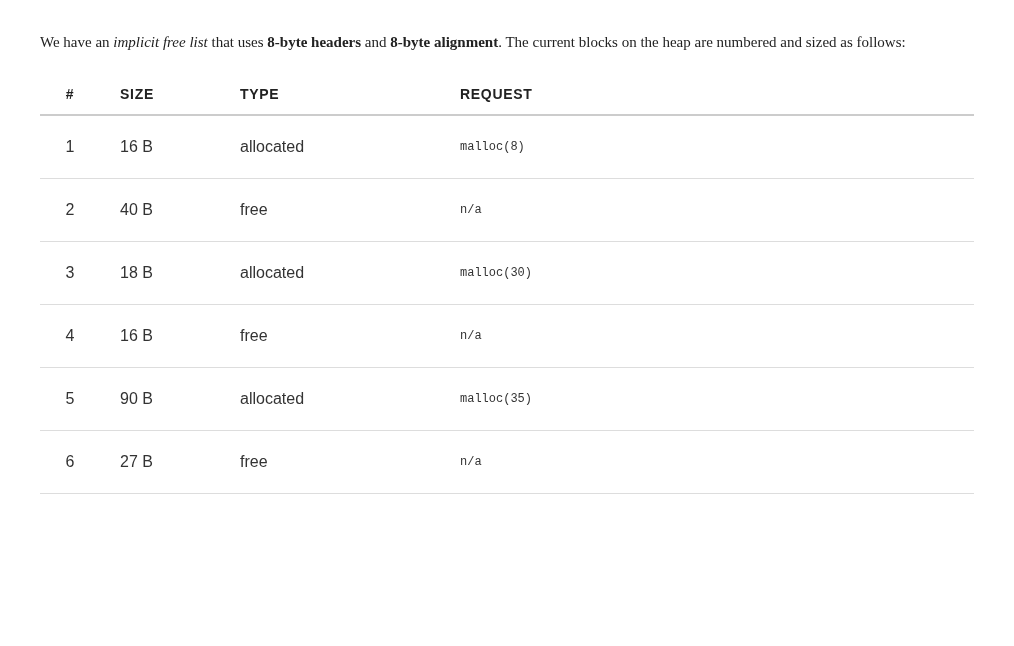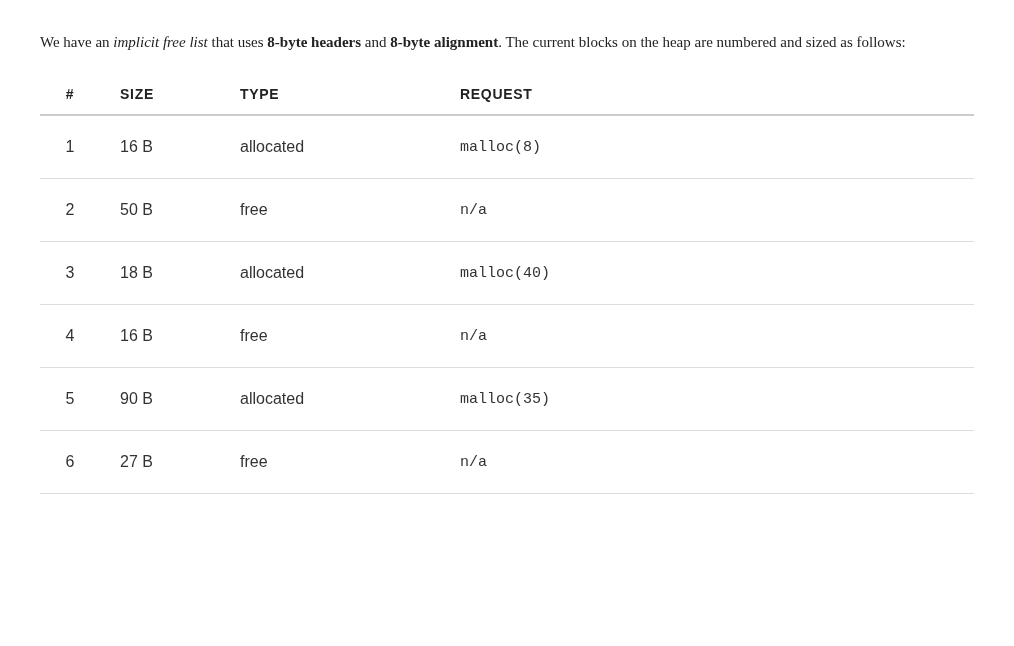--- a/index.html
+++ b/index.html
@@ -79,21 +79,21 @@
     }
 
     tbody td:nth-child(3) {
       width: 220px;
       font-family: Arial, Helvetica, sans-serif;
       margin-top: 21px;
     }
 
     tbody td:nth-child(4) {
       font-family: 'Courier New', Courier, monospace;
-      font-size: 15px;
+      font-size: 12px;
     }
   </style>
 </head>
 <body>
 
 <p class="intro">
   We have an <em>implicit free list</em> that uses <strong>8-byte headers</strong> and <strong>8-byte alignment</strong>. The current blocks on the heap are numbered and sized as follows:
 </p>
 
 <table>
@@ -107,29 +107,29 @@
   </thead>
   <tbody id="table-body">
   <tr>
         <td>1</td>
         <td>16 B</td>
         <td>allocated</td>
         <td>malloc(8)</td>
       </tr>
       <tr>
         <td>2</td>
-        <td>50 B</td>
+        <td>40 B</td>
         <td>free</td>
         <td>n/a</td>
       </tr>
       <tr>
         <td>3</td>
         <td>18 B</td>
         <td>allocated</td>
-        <td>malloc(40)</td>
+        <td>malloc(30)</td>
       </tr>
       <tr>
         <td>4</td>
         <td>16 B</td>
         <td>free</td>
         <td>n/a</td>
       </tr>
       <tr>
         <td>5</td>
         <td>90 B</td>

